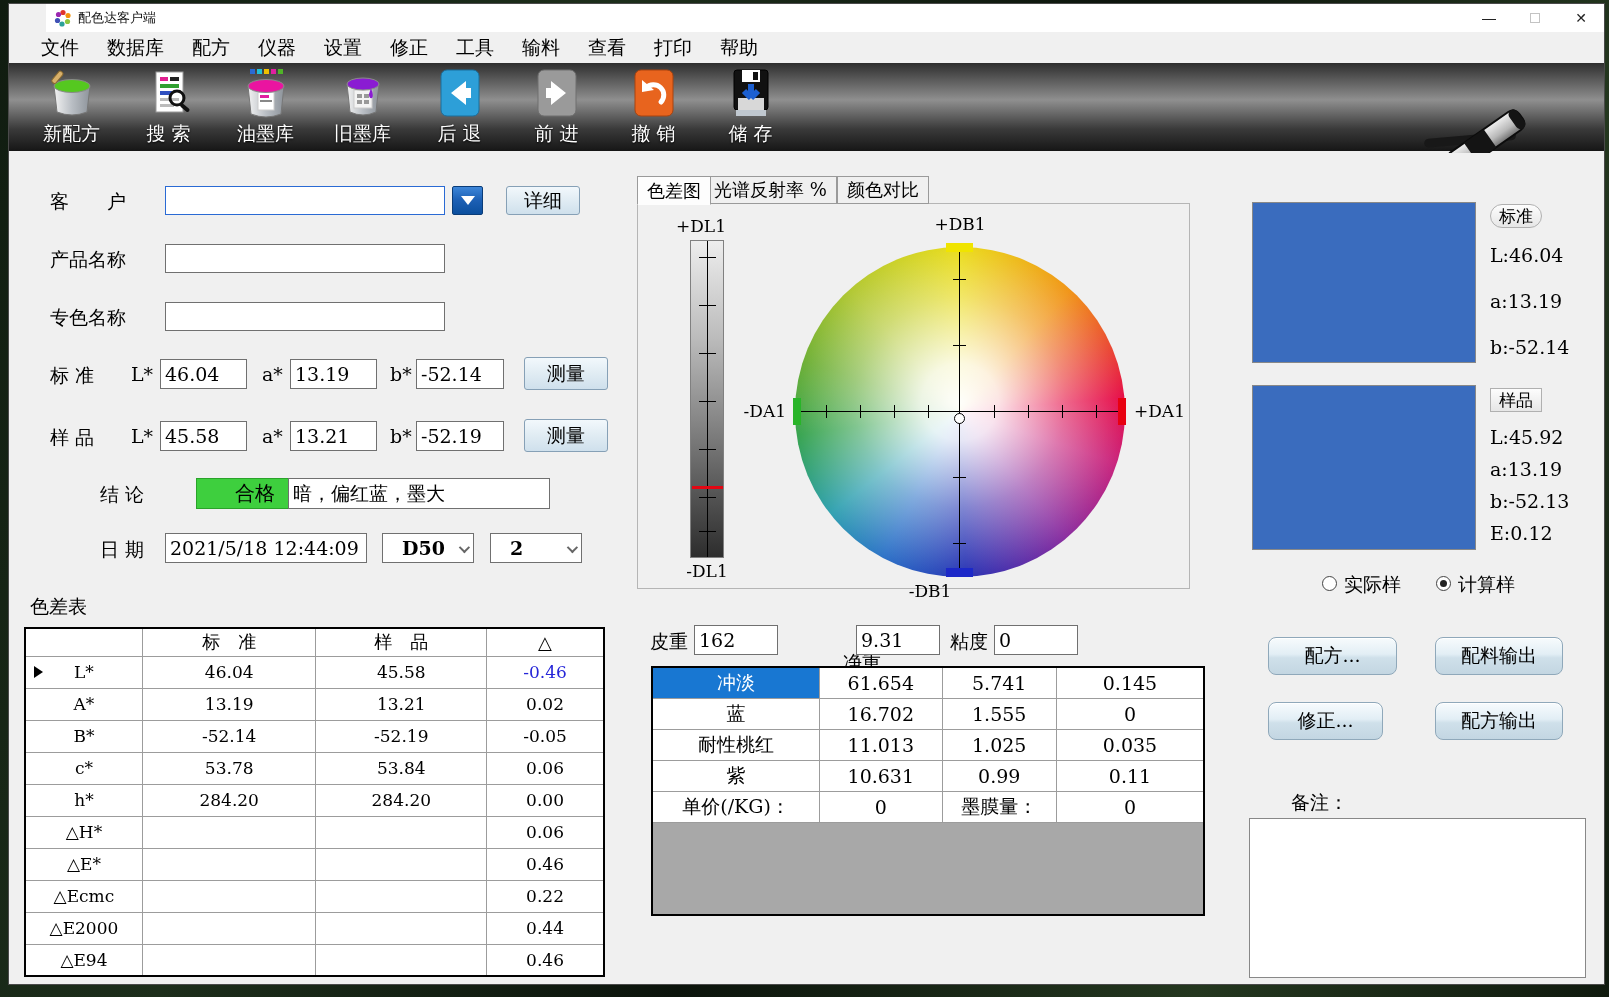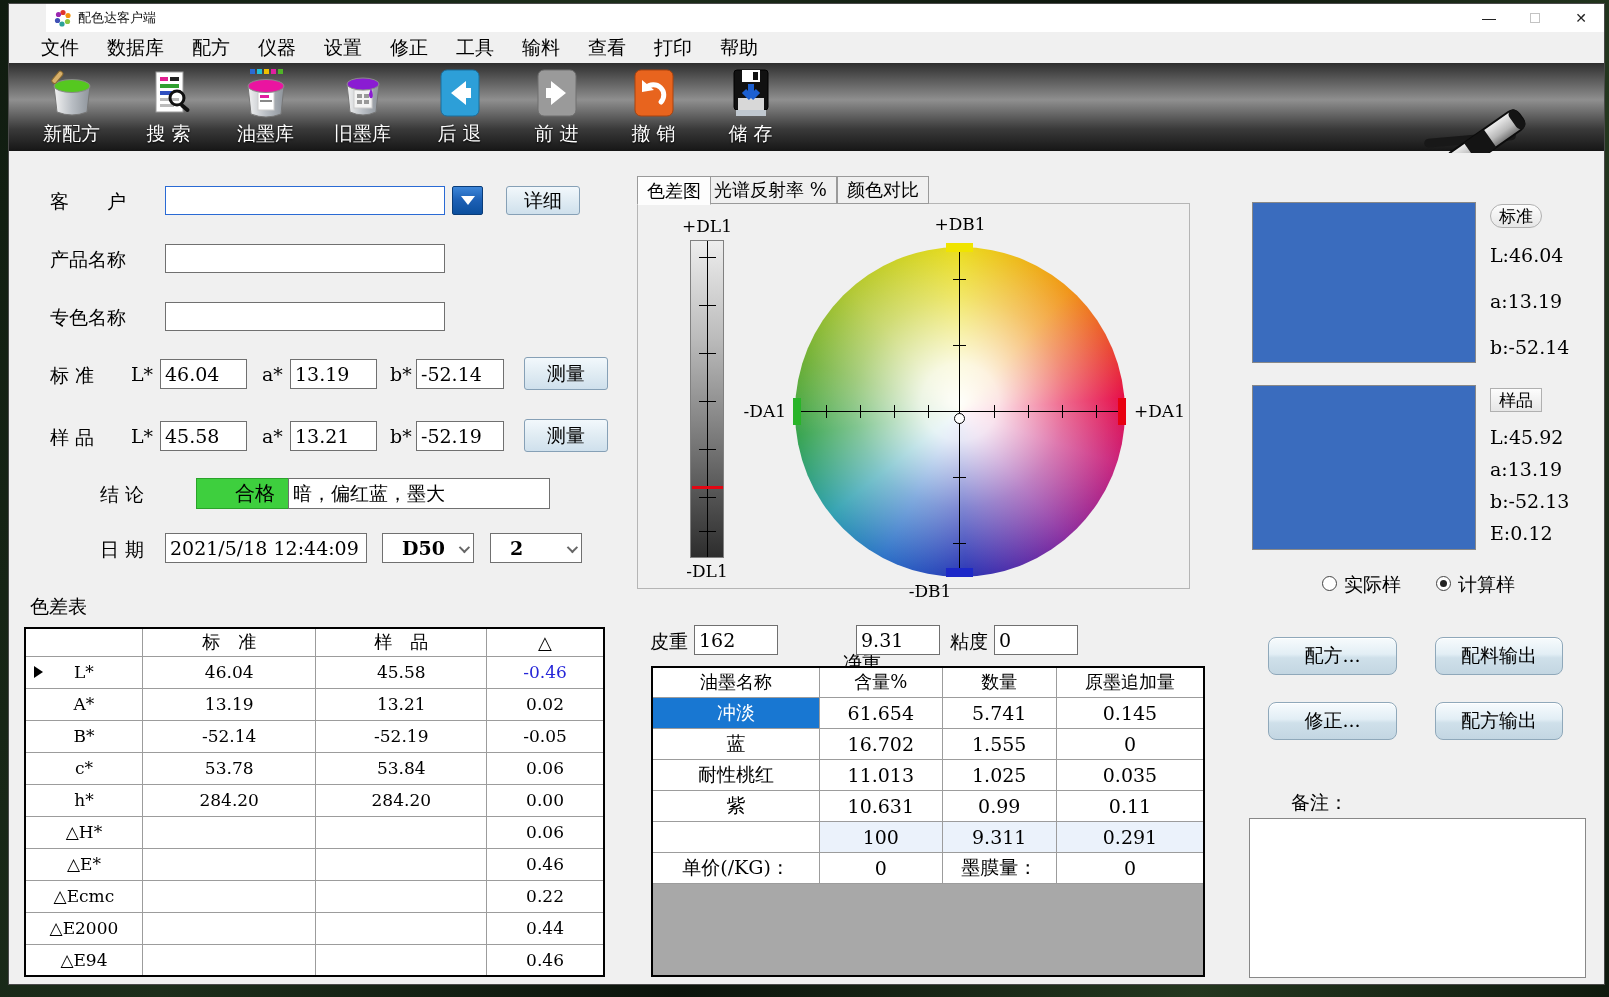--- a/index.html
+++ b/index.html
@@ -400,21 +400,21 @@
               <td>0.46</td>
     </tr>
   </tbody>
         </table>
 
   <div class="tabpanel"></div>
   <div class="tab active" style="left:637px;">色差图</div>
   <div class="tab" style="left:704px;">光谱反射率 %</div>
   <div class="tab" style="left:837px;">颜色对比</div>
 
-  <span class="chartlbl" style="left:676px;top:216px;width:62px;text-align:center;">+DL1</span>
+  <span class="chartlbl" style="left:676px;top:216px;width:62px;">+DL1</span>
   <div class="dlbar">
     <div class="axis"></div>
     <div class="dltick" style="top:16px;"></div>
           <div class="dltick" style="top:64px;"></div>
     <div class="dltick" style="top:112px;"></div>
           <div class="dltick" style="top:160px;"></div>
     <div class="dltick" style="top:208px;"></div>
           <div class="dltick" style="top:256px;"></div>
     <div class="dltick" style="top:290px;"></div>
     <div class="dlred" style="top:245px;"></div>
@@ -454,26 +454,20 @@
   <div class="inp" style="left:994px;top:625px;width:84px;height:30px;">0</div>
 
   <table class="inktable">
     <colgroup>
             <col style="width:167px">
             <col style="width:122px">
             <col style="width:114px">
             <col style="width:147px">
           </colgroup>
     <tbody>
-            <tr>
-      <th>油墨名称</th>
-      <th>含量%</th>
-      <th>数量</th>
-      <th>原墨追加量</th>
-    </tr>
     <tr>
       <td style="color: rgb(255, 255, 255); background: rgb(24, 119, 210);">冲淡</td>
       <td>61.654</td>
       <td>5.741</td>
       <td>0.145</td>
     </tr>
     <tr>
       <td>蓝</td>
               <td>16.702</td>
       <td>1.555</td>
@@ -483,26 +477,20 @@
       <td>耐性桃红</td>
               <td>11.013</td>
       <td>1.025</td>
               <td>0.035</td>
     </tr>
     <tr>
       <td>紫</td>
               <td>10.631</td>
       <td>0.99</td>
               <td>0.11</td>
-    </tr>
-    <tr>
-      <td></td>
-      <td class="totalcell">100</td>
-      <td class="totalcell">9.311</td>
-      <td class="totalcell">0.291</td>
     </tr>
     <tr>
       <td>单价(/KG)：</td>
       <td>0</td>
       <td>墨膜量：</td>
       <td>0</td>
     </tr>
     <tr>
               <td class="filler" colspan="4"></td>
             </tr>
@@ -522,21 +510,21 @@
   <span class="labval" style="top:490px;">b:-52.13</span>
   <span class="labval" style="top:522px;">E:0.12</span>
 
   <span class="radio" style="left:1322px;top:576px;"></span>
   <span class="lbl" style="left:1344px;top:572px;">实际样</span>
   <span class="radio sel" style="left:1436px;top:576px;"></span>
   <span class="lbl" style="left:1458px;top:572px;">计算样</span>
 
   <div class="actbtn" style="left:1268px;top:637px;width:129px;">配方...</div>
   <div class="actbtn" style="left:1435px;top:637px;width:128px;">配料输出</div>
-  <div class="actbtn" style="left:1268px;top:702px;width:129px;">修正...</div>
+  <div class="actbtn" style="left:1268px;top:702px;width:115px;">修正...</div>
   <div class="actbtn" style="left:1435px;top:702px;width:128px;">配方输出</div>
 
   <span class="lbl" style="left:1247px;top:790px;margin-left:44px;">备注：</span>
   <div class="remarkbox"></div>
 
 </div>
 </div>
 </div>
 
 </body></html>

